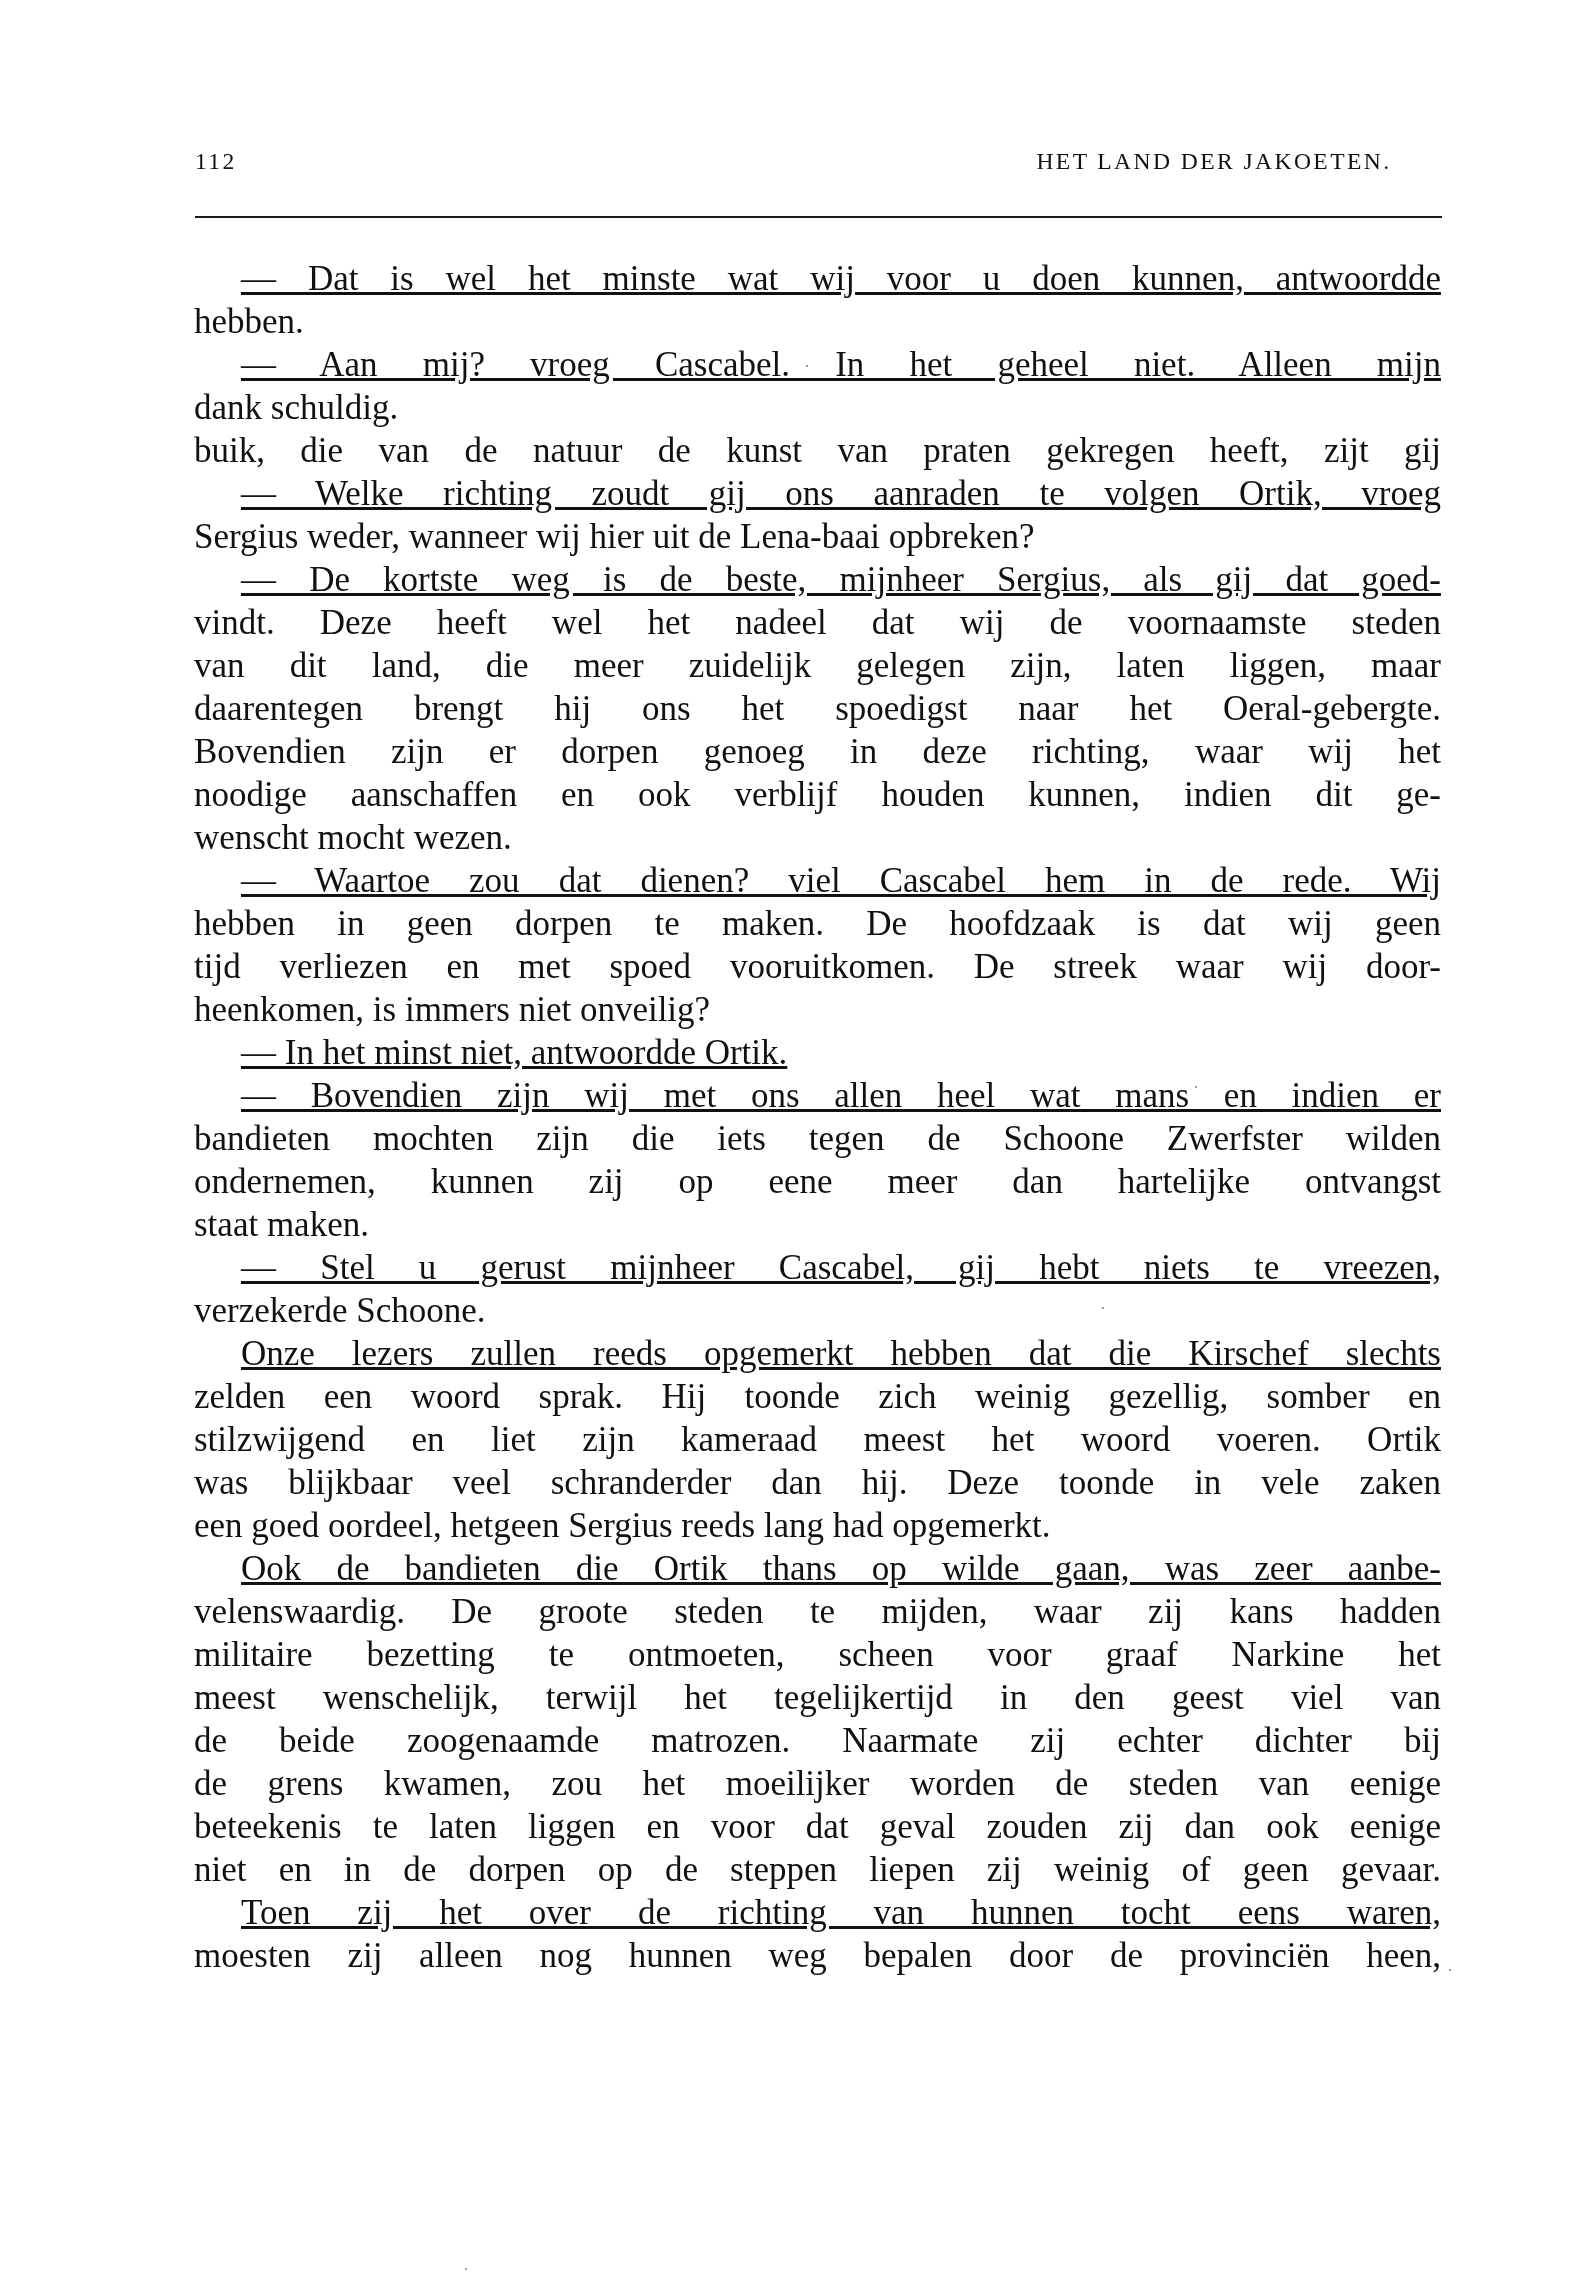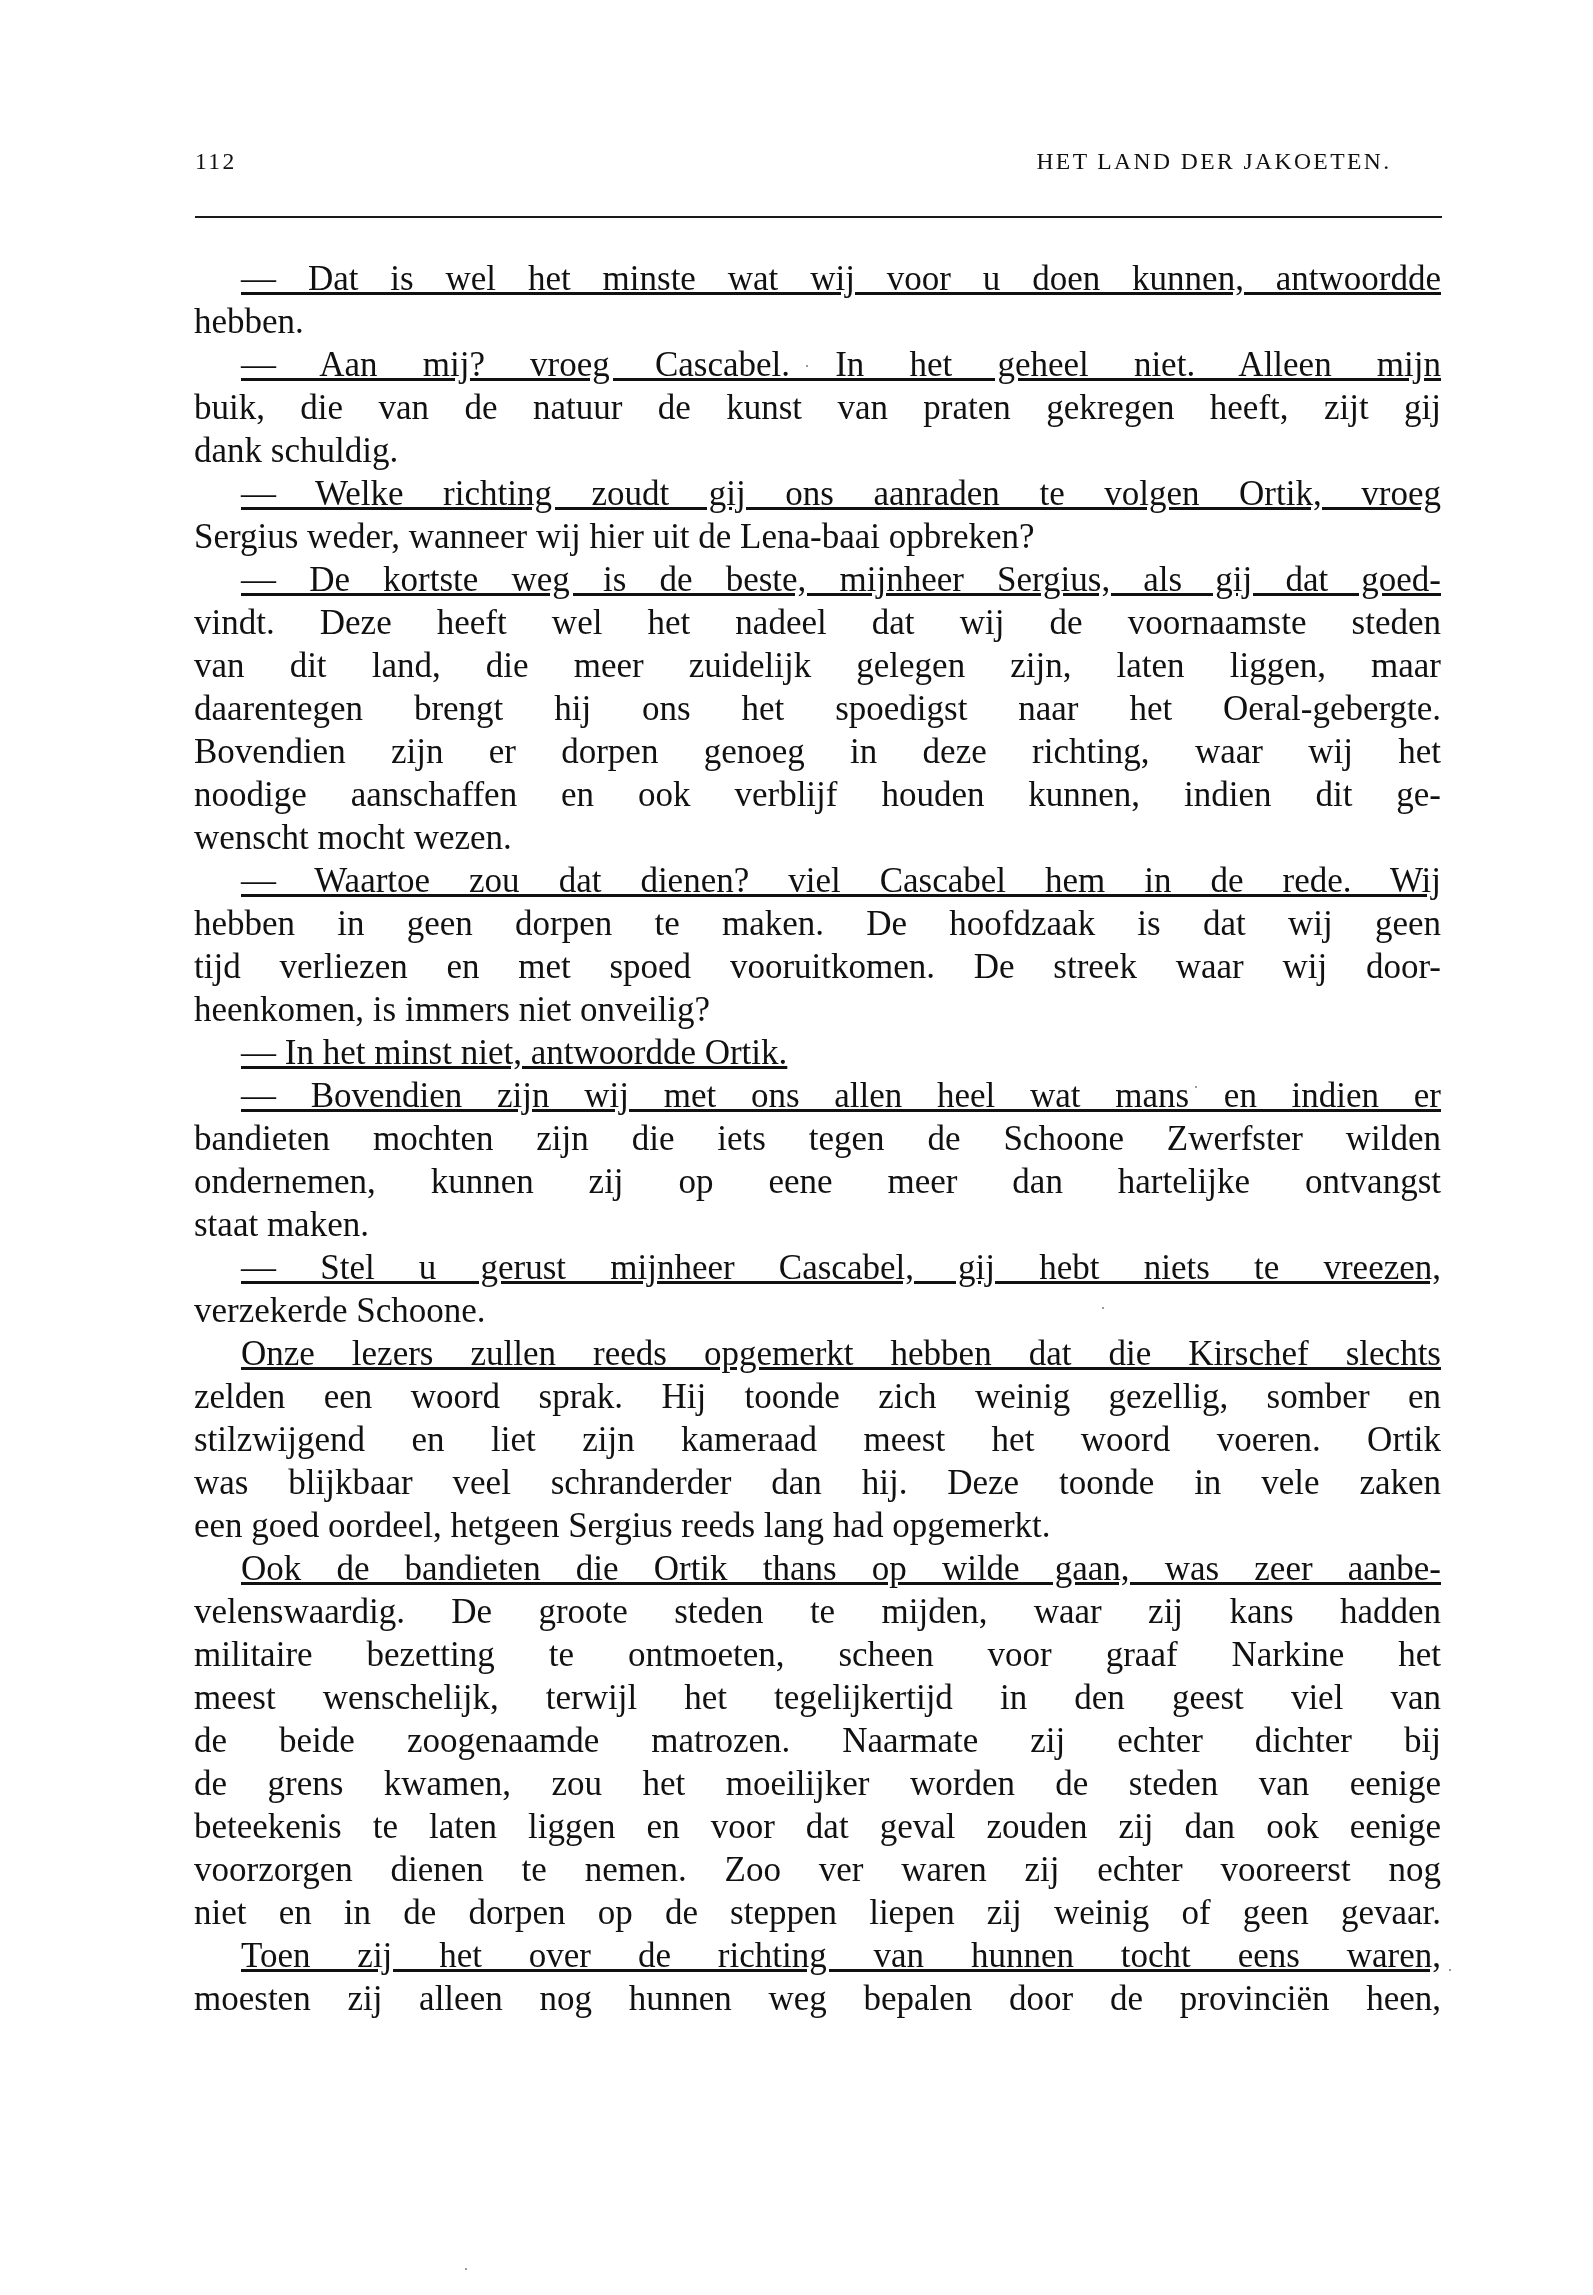--- a/index.html
+++ b/index.html
@@ -25,22 +25,22 @@
 <div class="header">
   <span class="page-number">112</span>
   <span class="running-title">HET LAND DER JAKOETEN.</span>
 </div>
 <div class="rule"></div>
 
 <div class="body-text" id="body-text">
     <div class="line indent">— Dat is wel het minste wat wij voor u doen kunnen, antwoordde</div>
     <div class="line last">hebben.</div>
     <div class="line indent">— Aan mij? vroeg Cascabel. In het geheel niet. Alleen mijn</div>
+    <div class="line last">dank schuldig.</div>
     <div class="line">buik, die van de natuur de kunst van praten gekregen heeft, zijt gij</div>
-    <div class="line last">dank schuldig.</div>
     <div class="line indent">— Welke richting zoudt gij ons aanraden te volgen Ortik, vroeg</div>
     <div class="line last">Sergius weder, wanneer wij hier uit de Lena-baai opbreken?</div>
     <div class="line indent">— De kortste weg is de beste, mijnheer Sergius, als gij dat goed-</div>
     <div class="line">vindt. Deze heeft wel het nadeel dat wij de voornaamste steden</div>
     <div class="line">van dit land, die meer zuidelijk gelegen zijn, laten liggen, maar</div>
     <div class="line">daarentegen brengt hij ons het spoedigst naar het Oeral-gebergte.</div>
     <div class="line">Bovendien zijn er dorpen genoeg in deze richting, waar wij het</div>
     <div class="line">noodige aanschaffen en ook verblijf houden kunnen, indien dit ge-</div>
     <div class="line last">wenscht mocht wezen.</div>
     <div class="line indent">— Waartoe zou dat dienen? viel Cascabel hem in de rede. Wij</div>
@@ -59,21 +59,20 @@
     <div class="line">stilzwijgend en liet zijn kameraad meest het woord voeren. Ortik</div>
     <div class="line">was blijkbaar veel schranderder dan hij. Deze toonde in vele zaken</div>
     <div class="line last">een goed oordeel, hetgeen Sergius reeds lang had opgemerkt.</div>
     <div class="line indent">Ook de bandieten die Ortik thans op wilde gaan, was zeer aanbe-</div>
     <div class="line">velenswaardig. De groote steden te mijden, waar zij kans hadden</div>
     <div class="line">militaire bezetting te ontmoeten, scheen voor graaf Narkine het</div>
     <div class="line">meest wenschelijk, terwijl het tegelijkertijd in den geest viel van</div>
     <div class="line">de beide zoogenaamde matrozen. Naarmate zij echter dichter bij</div>
     <div class="line">de grens kwamen, zou het moeilijker worden de steden van eenige</div>
     <div class="line">beteekenis te laten liggen en voor dat geval zouden zij dan ook eenige</div>
-    <div class="line">voorzorgen dienen te nemen. Zoo ver waren zij echter vooreerst nog</div>
     <div class="line">niet en in de dorpen op de steppen liepen zij weinig of geen gevaar.</div>
     <div class="line indent">Toen zij het over de richting van hunnen tocht eens waren,</div>
     <div class="line">moesten zij alleen nog hunnen weg bepalen door de provinciën heen,</div>
   </div>
 
 <div class="speck" style="left:806px;top:365px;"></div>
 <div class="speck" style="left:1195px;top:1086px;"></div>
 <div class="speck" style="left:1102px;top:1307px;"></div>
 <div class="speck" style="left:465px;top:2268px;"></div>
 <div class="speck" style="left:1449px;top:1969px;"></div>

